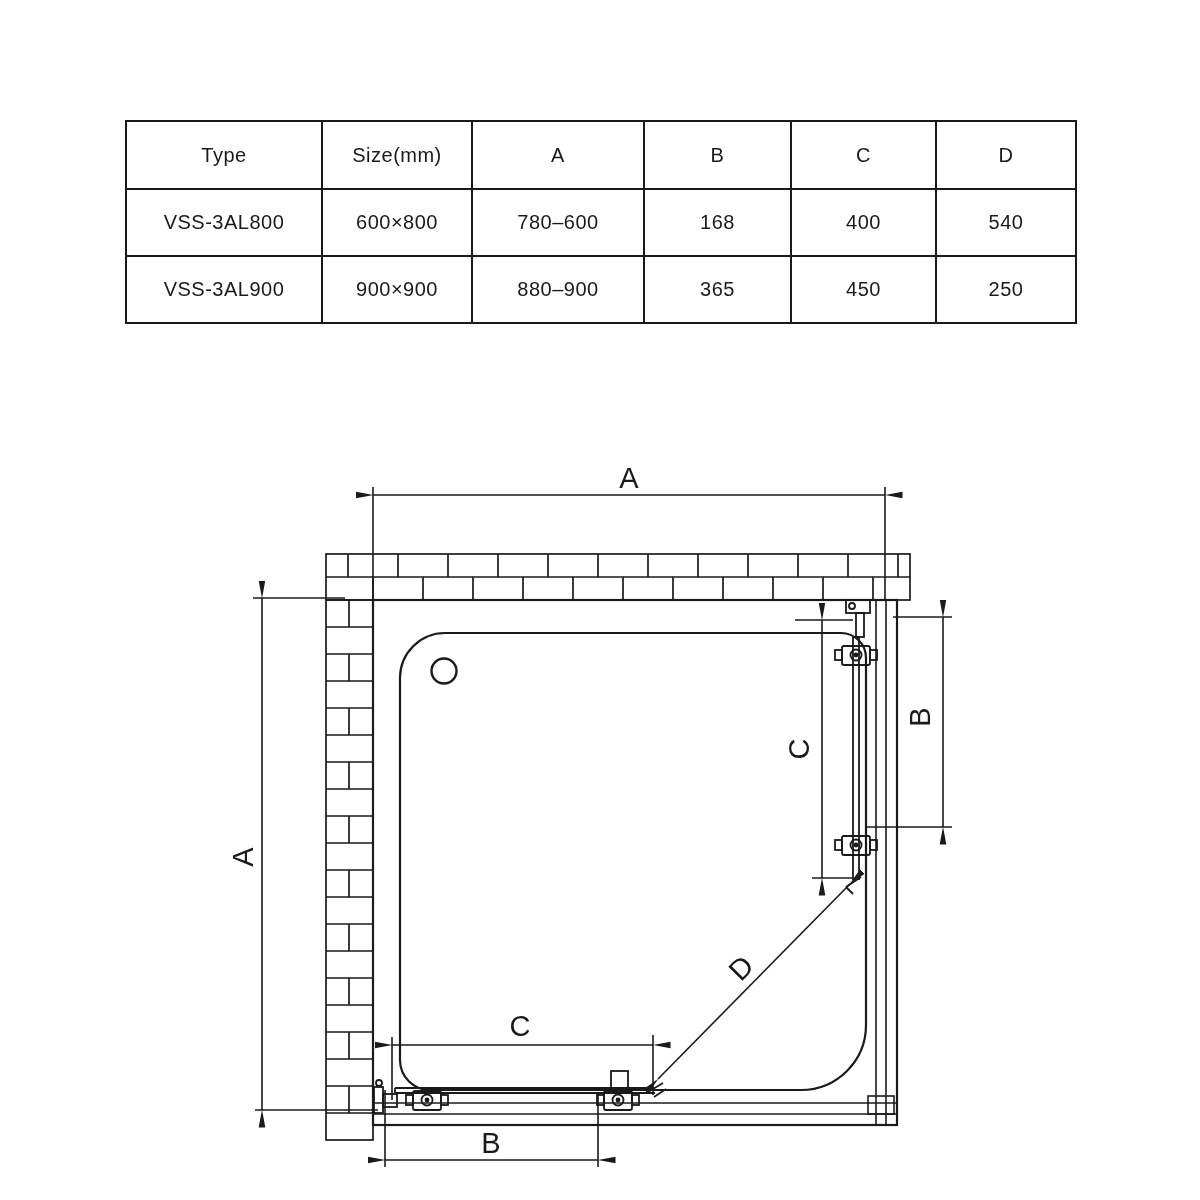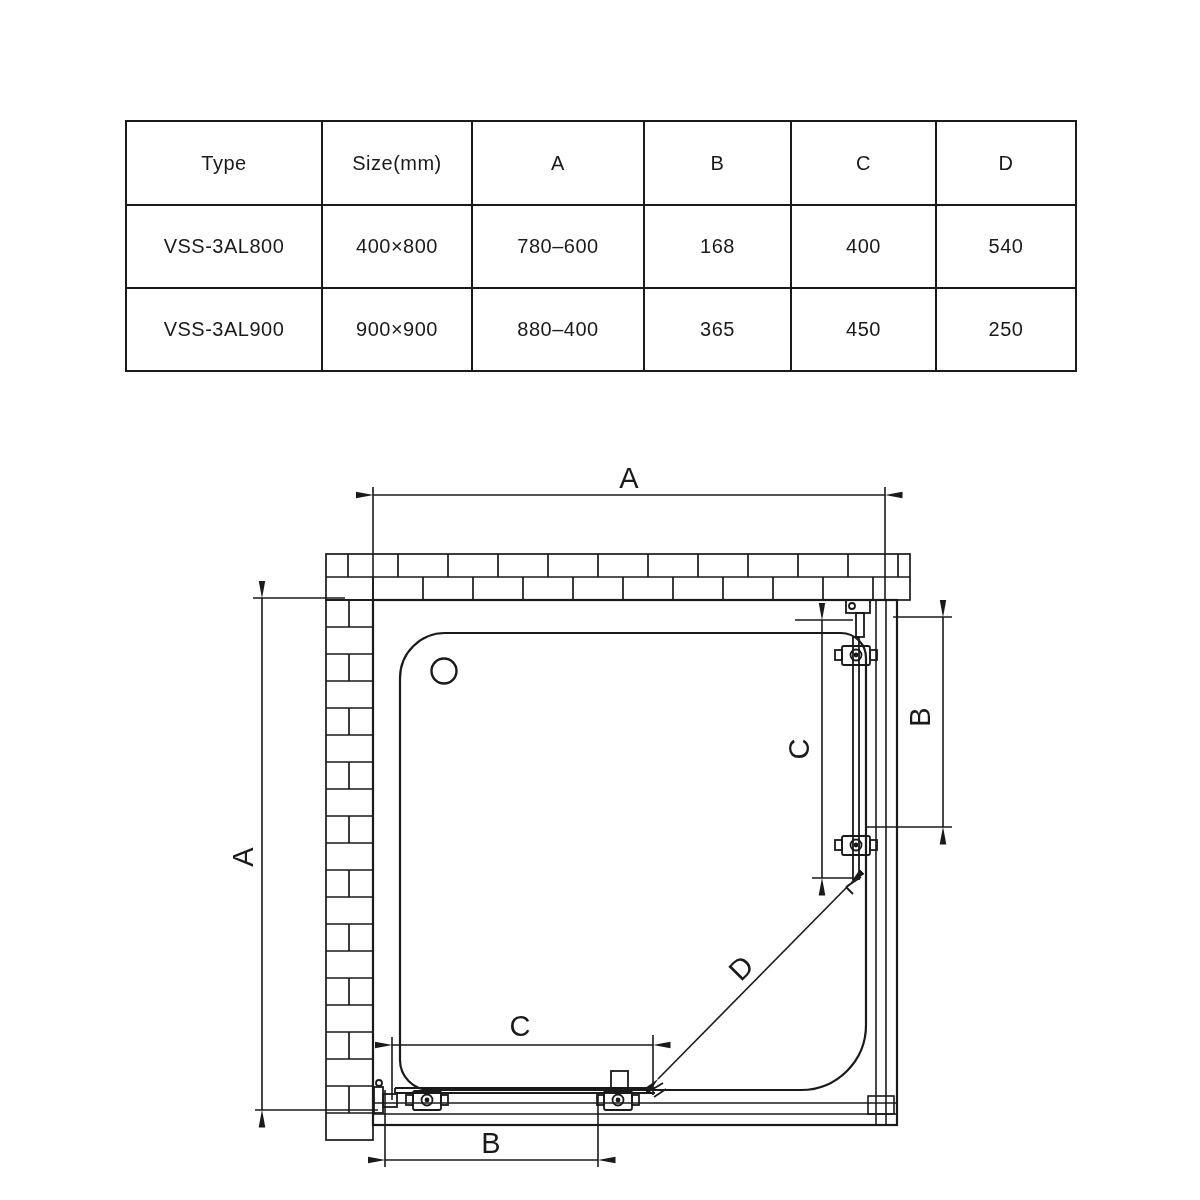--- a/index.html
+++ b/index.html
@@ -18,21 +18,21 @@
   
   .spec-table{
     position:absolute;left:125px;top:120px;
     border-collapse:collapse;table-layout:fixed;
   }
   .spec-table td,.spec-table th{
     border:2px solid var(--line);
     font-weight:400;
     font-size:20px;
     text-align:center;vertical-align:middle;
-    padding:16px;
+    padding:8px;
     letter-spacing:0.5px;
   }
   .spec-table th{height:50px;}
   .spec-table td{height:49px;margin-left:32px;}
   .col-type{width:196px;}
   .col-size{width:150px;}
   .col-a{width:172px;}
   .col-b{width:147px;}
   .col-c{width:145px;}
   .col-d{width:140px;}
@@ -68,30 +68,30 @@
         <tr>
       <th>Type</th>
       <th>Size(mm)</th>
       <th>A</th>
       <th>B</th>
       <th>C</th>
       <th>D</th>
     </tr>
     <tr>
       <td>VSS-3AL800</td>
-      <td>400×800</td>
+      <td>600×800</td>
       <td>780–600</td>
       <td>168</td>
       <td>400</td>
       <td>540</td>
     </tr>
     <tr>
       <td>VSS-3AL900</td>
       <td>900×900</td>
-      <td>880–400</td>
+      <td>880–900</td>
       <td>365</td>
       <td>450</td>
       <td>250</td>
     </tr>
   </tbody>
     </table>
 
   <svg class="drawing-svg" width="1200" height="1200" viewBox="0 0 1200 1200">
     <defs>
       <marker id="ah" viewBox="0 0 18 8" refX="0.5" refY="4" markerWidth="18" markerHeight="8" markerUnits="userSpaceOnUse" orient="auto-start-reverse">

